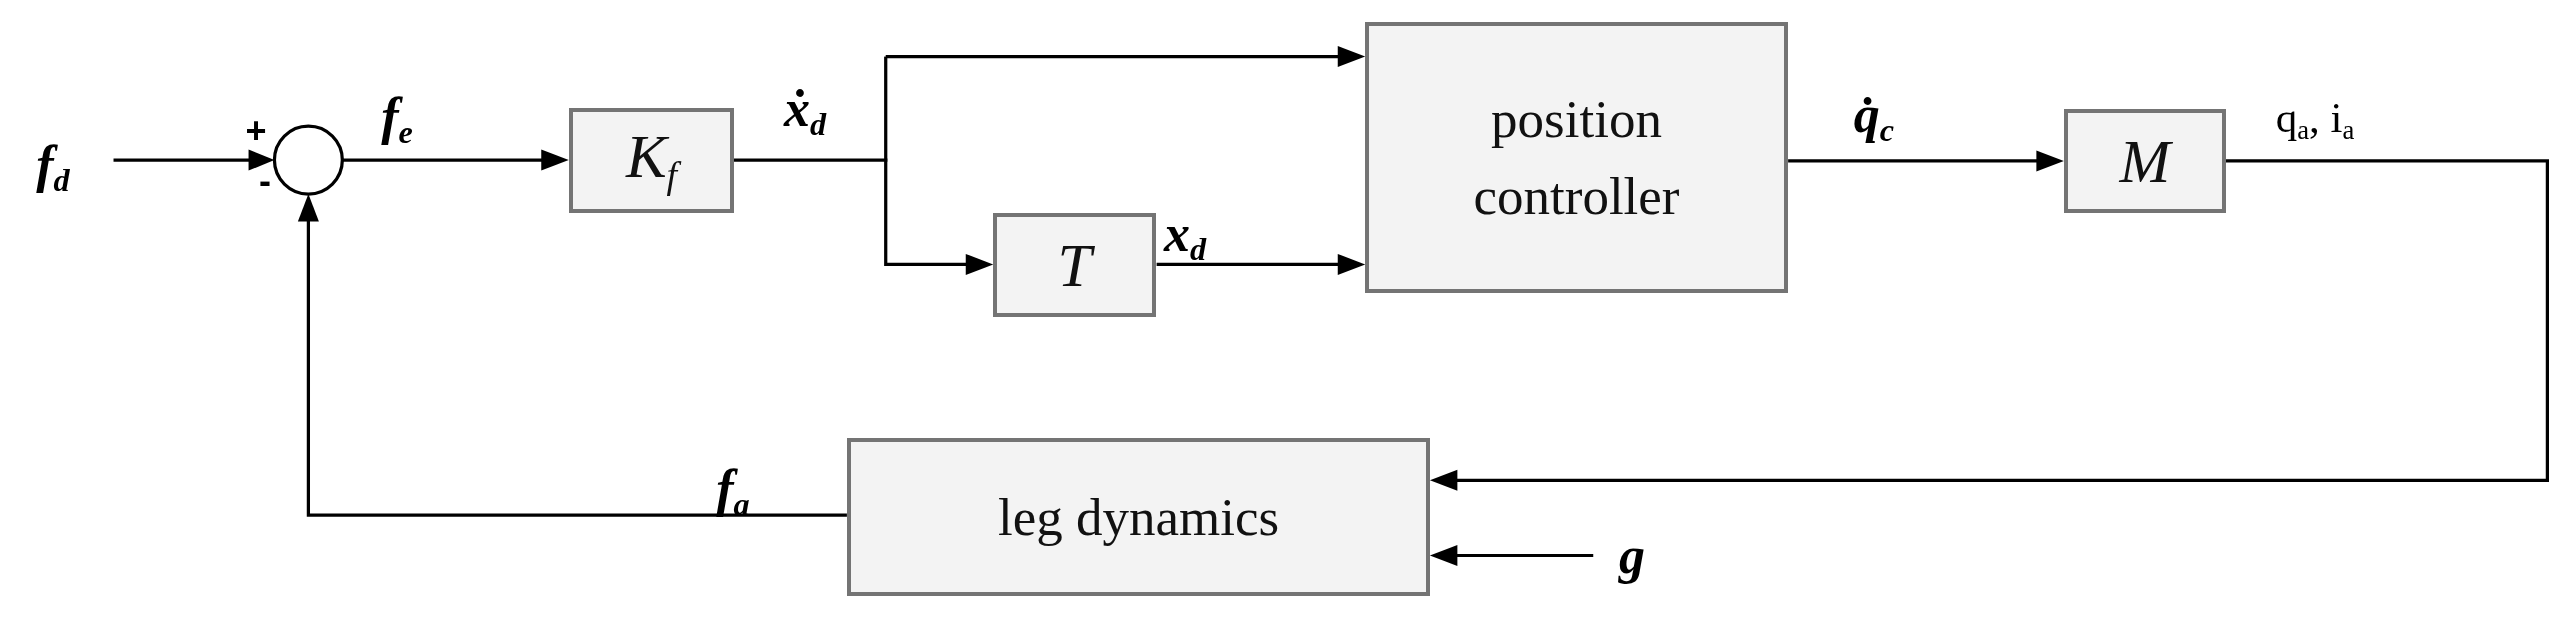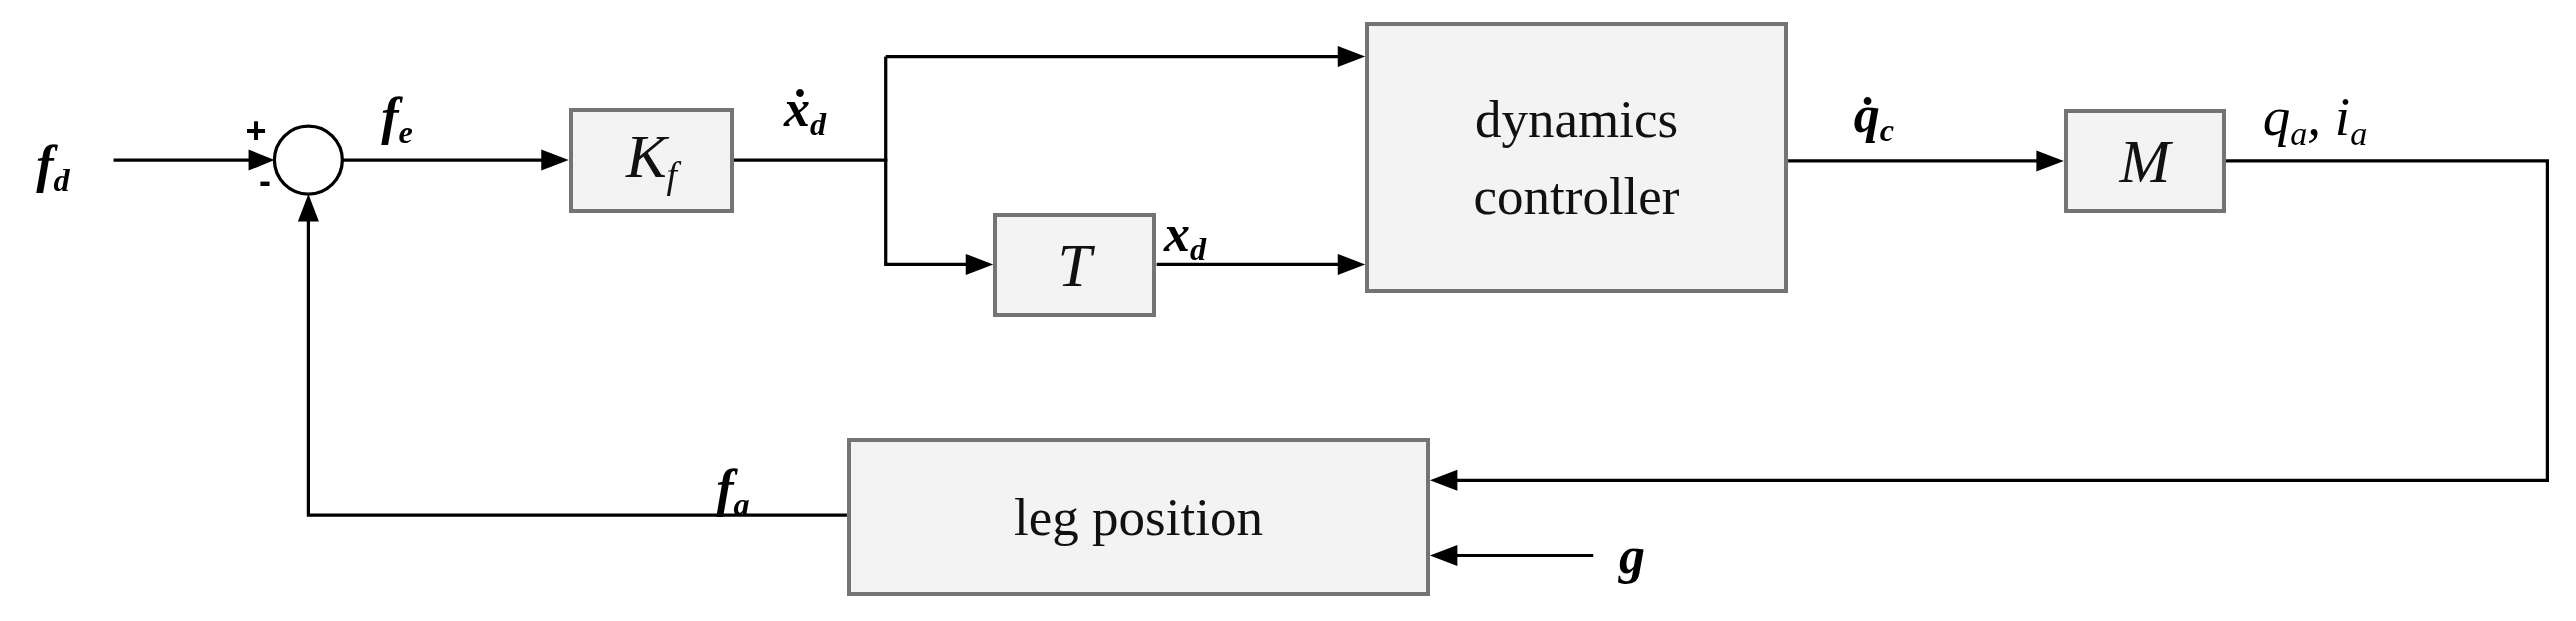--- a/index.html
+++ b/index.html
@@ -27,21 +27,21 @@
   .block-text.wrap{max-width:299px;}
   .block-math{font-style:italic;font-size:61px;line-height:1;}
   .label{
     position:absolute;
     transform:translate(-50%,-50%);
     white-space:nowrap;
     color:#000;
     line-height:1;
   }
   .sig{font-style:italic;font-weight:bold;font-size:52px;}
-  .sig-plain{font-style:italic;font-weight:normal;font-size:55px;}
+  .sig-plain{font-weight:normal;font-size:43px;}
   .sub{font-size:0.62em;vertical-align:-0.28em;}
   .sign{font-family:"Liberation Sans","DejaVu Sans",sans-serif;font-weight:bold;font-size:36px;}
   .lbl-fd    {left:53px;   top:168px;}
   .lbl-fe    {left:388px;  top:120px;margin-left:9px;}
   .lbl-xdotd {left:805px;  top:112px;}
   .lbl-xd    {left:1185px; top:237px;}
   .lbl-qdotc {left:1874px; top:118px;}
   .lbl-qaia  {left:2315px; top:120px;}
   .lbl-fa    {left:733px;  top:492px;}
   .lbl-g     {left:1632px; top:556px;}
@@ -82,29 +82,29 @@
 
   <div class="block block-kf">
     <span class="block-math"><span>K</span><span class="sub">f</span></span>
   </div>
 
   <div class="block block-t">
     <span class="block-math"><span>T</span></span>
   </div>
 
   <div class="block block-pc">
-    <span class="block-text wrap">dynamics controller</span>
+    <span class="block-text wrap">position controller</span>
   </div>
 
   <div class="block block-m">
     <span class="block-math"><span>M</span></span>
   </div>
 
   <div class="block block-ld">
-    <span class="block-text">leg position</span>
+    <span class="block-text">leg dynamics</span>
   </div>
 
   <div class="label sig lbl-fd"><span>f</span><span class="sub">d</span></div>
   <div class="label sig lbl-fe"><span>f</span><span class="sub">e</span></div>
   <div class="label sig lbl-xdotd"><span>ẋ</span><span class="sub">d</span></div>
   <div class="label sig lbl-xd"><span>x</span><span class="sub">d</span></div>
   <div class="label sig lbl-qdotc"><span>q̇</span><span class="sub">c</span></div>
   <div class="label sig-plain lbl-qaia"><span>q</span><span class="sub">a</span><span>, </span><span>i</span><span class="sub">a</span></div>
   <div class="label sig lbl-fa"><span>f</span><span class="sub">a</span></div>
   <div class="label sig lbl-g"><span>g</span></div>

